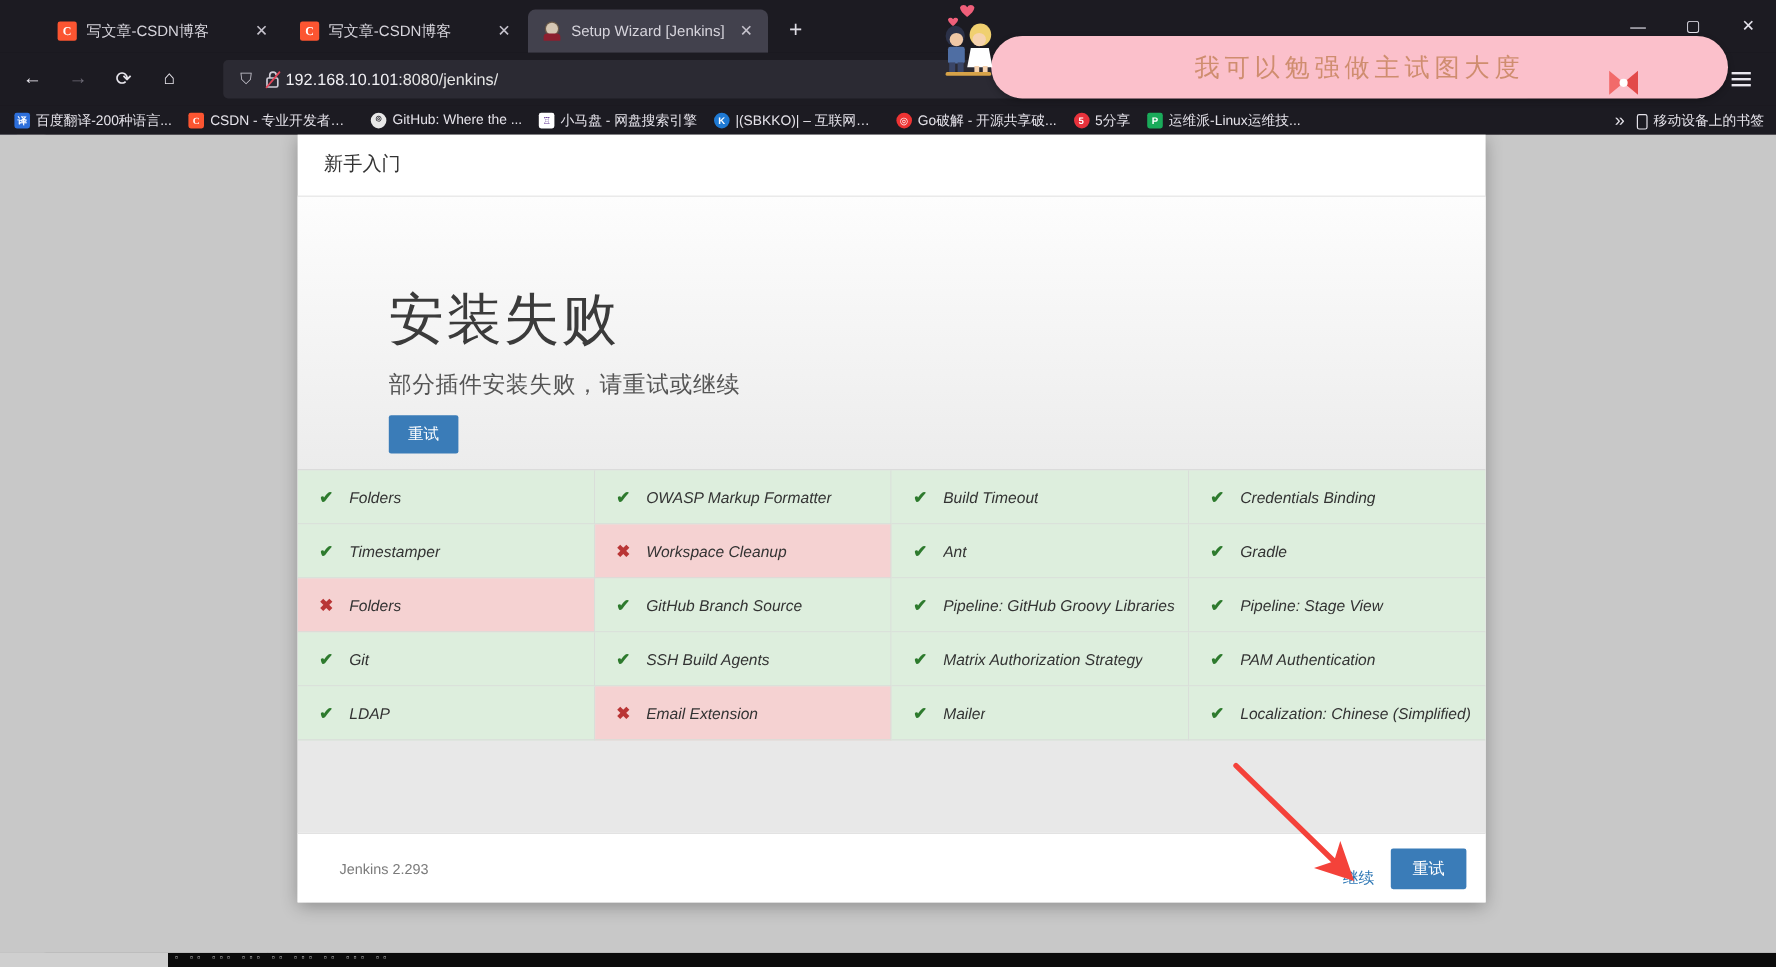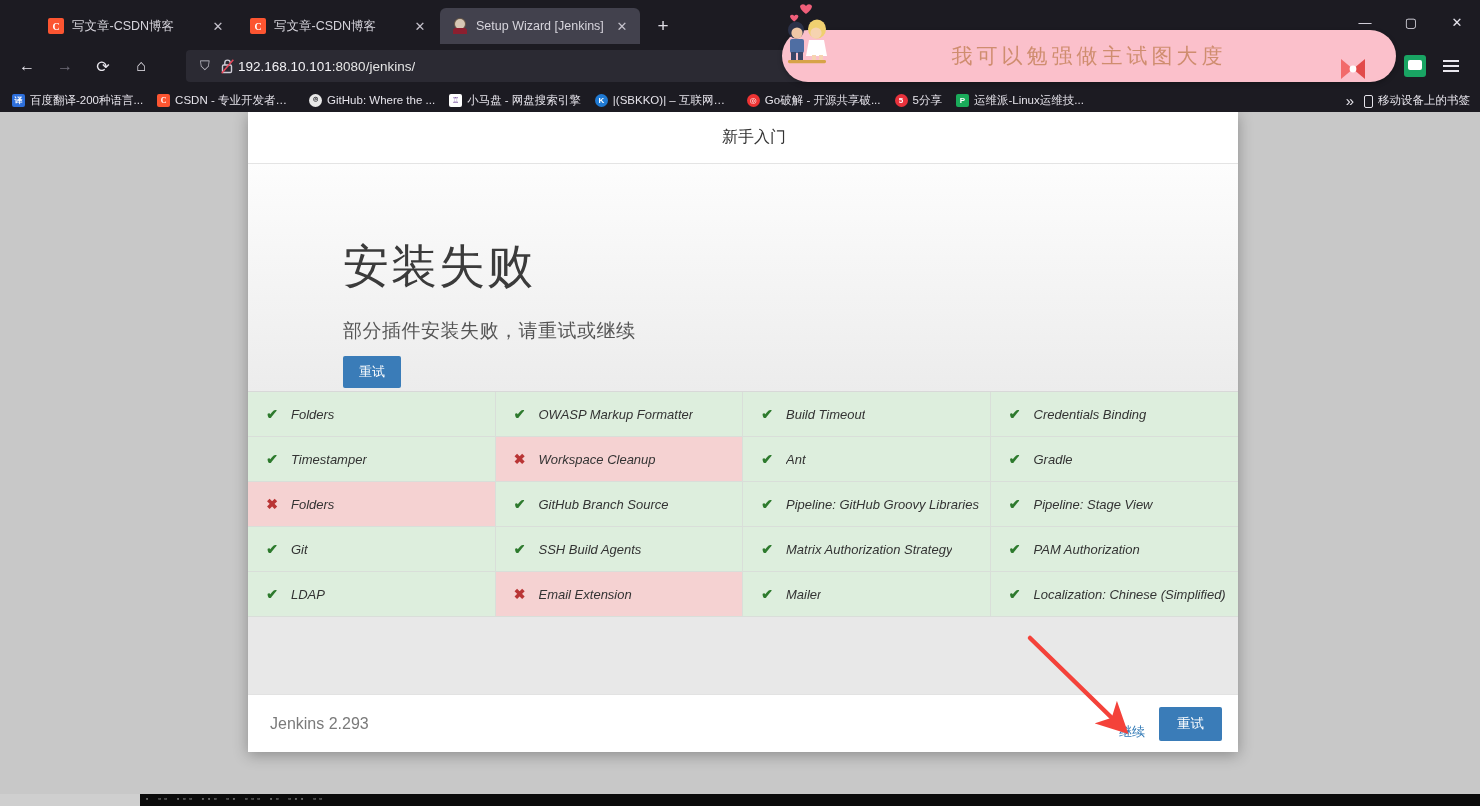--- a/index.html
+++ b/index.html
@@ -217,21 +217,21 @@
   .bm-overflow { margin-left: auto; display: flex; align-items: center; gap: 10px; padding-right: 4px; }
   .chev { font-size: 15px; color: #e5e3ea; }
   .mobile-bm { display: flex; align-items: flex-end; font-size: 11.5px; color: #e5e3ea; }
   .mobile-ico {
     width: 9px; height: 13px; margin-right: 5px;
     border: 1.4px solid #e5e3ea; border-radius: 2px;
   }
 
   
   .pink-widget {
-    position: absolute; left: 782px; top: 30px;
+    position: absolute; left: 826px; top: 30px;
     width: 614px; height: 52px;
     background: #fbc0cb;
     border-radius: 26px;
     box-shadow: 0 2px 5px rgba(0,0,0,.25);
     display: flex; align-items: center; justify-content: center;
     z-index: 40;
   }
   .pink-widget .pw-text {
     font-size: 21px; color: #cf8d6f;
     letter-spacing: 4px;
@@ -261,39 +261,39 @@
     box-shadow: 0 3px 14px rgba(0,0,0,.3);
     display: flex; flex-direction: column;
     font-family: "Liberation Sans", sans-serif;
     z-index: 10;
   }
   .wz-header {
     height: 52px; flex: 0 0 52px;
     border-bottom: 1px solid #e4e4e4;
     display: flex; align-items: center;
     padding-left: 22px;
-    font-size: 16px; color: #333; justify-content: center;
+    font-size: 16px; color: #333;
   }
   .wz-body {
     flex: 1 1 auto;
     position: relative;
     background: #e8e8e8;
     overflow: hidden;
   }
   .wz-hero {
     position: absolute; left: 0; top: 0; width: 100%; height: 227px;
     background: linear-gradient(180deg,#fdfdfd 0%, #f2f2f2 65%, #ececec 100%);
-    padding-left: 95px; padding-top: 78px;
+    padding-left: 76px; padding-top: 78px;
   }
   .wz-title {
     font-size: 46px; color: #3b3b3b; font-weight: normal;
     letter-spacing: 2px; line-height: 1.05;
   }
   .wz-sub {
-    margin-top: 28px;
+    margin-top: 18px;
     font-size: 19px; color: #555; letter-spacing: .5px;
   }
   .wz-retrybtn {
     margin-top: 12px;
     display: inline-block;
     background: #3a7cb8;
     color: #fff;
     font-size: 13px;
     padding: 7px 16px;
     border: none; border-radius: 2px;
@@ -330,21 +330,21 @@
   .pmark.fail { color: #b93535; }
   .pname { white-space: nowrap; overflow: hidden; text-overflow: ellipsis; font-style: italic; }
 
   .wz-footer {
     flex: 0 0 58px; height: 58px;
     background: #fff;
     border-top: 1px solid #e2e2e2;
     display: flex; align-items: center;
     padding: 0 16px 0 22px;
   }
-  .wz-version { font-size: 16px; color: #7a7a7a; }
+  .wz-version { font-size: 12px; color: #7a7a7a; margin-left: 13px; }
   .wz-actions { margin-left: auto; display: flex; align-items: flex-end; gap: 14px; }
   .wz-link {
     font-size: 13px; color: #2d77b5; text-decoration: none;
   }
   .wz-primary {
     background: #3a7cb8; color: #fff;
     font-size: 13.5px; border: none; border-radius: 2px;
     padding: 8px 18px;
   }
 
@@ -452,21 +452,21 @@
             <div class="pcell ok">
               <span class="pmark ok">✔</span>
               <span class="pname">SSH Build Agents</span>
             </div>
             <div class="pcell ok">
               <span class="pmark ok">✔</span>
               <span class="pname">Matrix Authorization Strategy</span>
             </div>
             <div class="pcell ok">
               <span class="pmark ok">✔</span>
-              <span class="pname">PAM Authorization</span>
+              <span class="pname">PAM Authentication</span>
             </div>
             <div class="pcell ok">
               <span class="pmark ok">✔</span>
               <span class="pname">LDAP</span>
             </div>
             <div class="pcell fail">
               <span class="pmark fail">✖</span>
               <span class="pname">Email Extension</span>
             </div>
             <div class="pcell ok">

